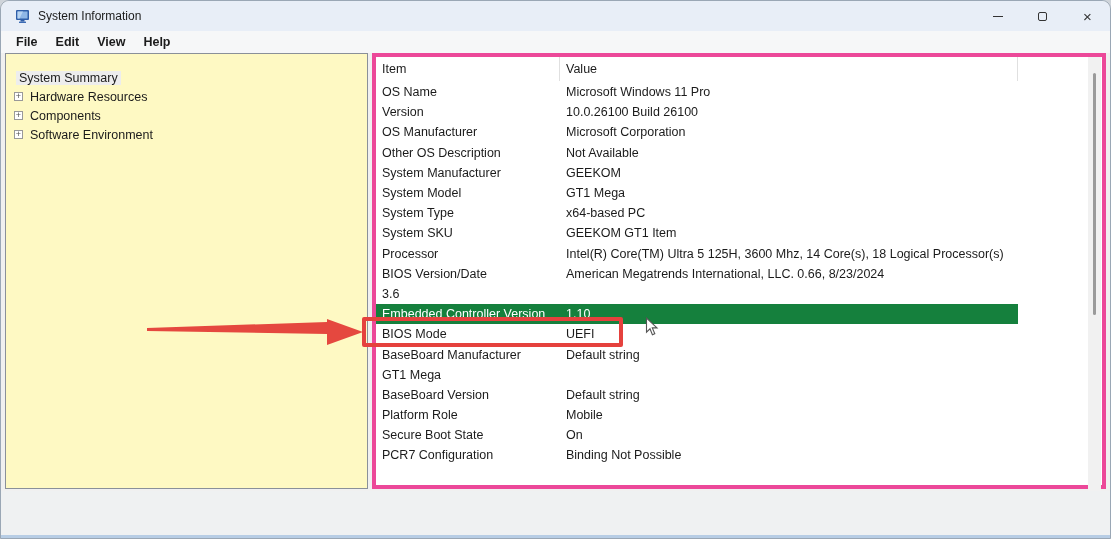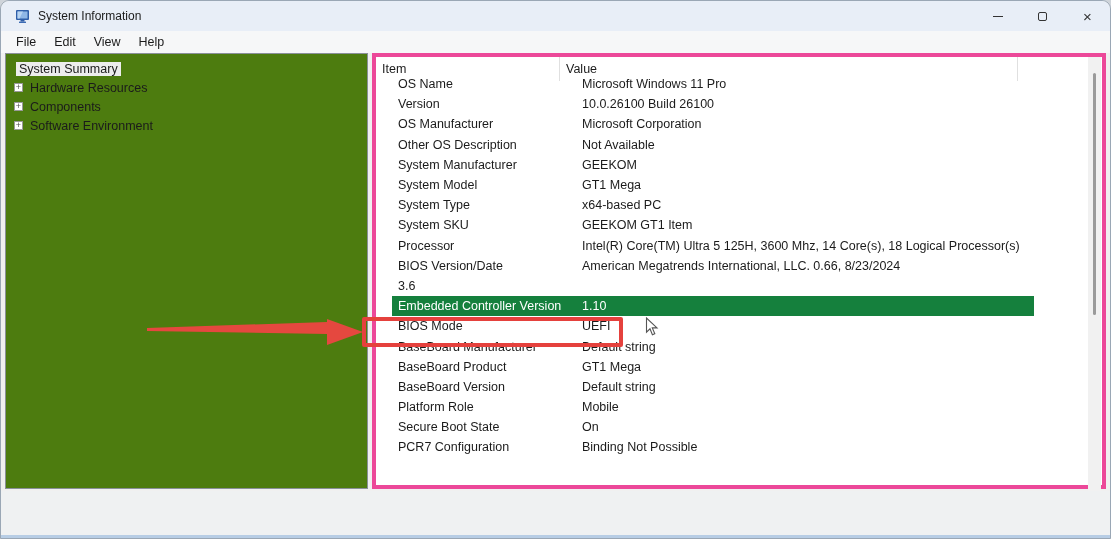--- a/index.html
+++ b/index.html
@@ -18,47 +18,47 @@
   .app-icon { margin-left:14px; width:16px; height:16px; flex:0 0 auto; }
   .title-text { margin-left:7px; font-size:12px; color:#1b1b1b; }
   .win-controls { position:absolute; right:0; top:0; height:30px; display:flex; }
   .win-btn { width:45px; height:30px; display:flex; align-items:center; justify-content:center; color:#333; }
   .min-glyph { width:10px; height:1px; background:#333; display:block; }
   .max-glyph { width:9px; height:9px; border:1px solid #333; border-radius:2px; display:block; }
   .close-glyph { font-size:15px; line-height:1; color:#333; }
   
   .menubar {
     position:absolute; left:0; top:30px; width:100%; height:22px;
-    background:#f6f7f8; display:flex; align-items:center; padding-left:6px;
+    background:#f6f7f8; display:flex; align-items:center; padding-left:6px;font-weight:bold;
   }
   .menu-item { font-size:12.5px; color:#1b1b1b; padding:2px 9px; }
   
   .tree-panel {
     position:absolute; left:4px; top:52px; width:363px; height:436px;
-    background:#4d7c0f; border:1px solid #8a9099; font-size:12.5px; color:#1b1b1b;
-    padding-top:5px;
+    background:#fef9c3; border:1px solid #8a9099; font-size:12.5px; color:#1b1b1b;
+    padding-top:14px;
   }
   .tree-item { height:19px; display:flex; align-items:center; padding-left:8px; white-space:nowrap; }
   .tree-label { padding:0 3px; }
   .tree-label.selected { background:#ededed; }
   .expander {
     width:9px; height:9px; border:1px solid #999; background:#fff;
     font-size:9px; line-height:7px; text-align:center; color:#555;
     margin-right:4px; flex:0 0 auto;
   }
   .tree-item.root { padding-left:10px; }
   .list-panel {
     position:absolute; left:371px; top:52px; width:734px; height:436px;
     background:#fff; border:4px solid #ec4899; font-size:12.5px; color:#1b1b1b;
   }
   .list-header { position:absolute; left:0; top:0; width:642px; height:24px; display:flex; background:#fff; }
   .hdr-cell { display:flex; align-items:center; padding-left:6px; }
   .hdr-cell.c1 { width:184px; border-right:1px solid #e0e0e0; }
   .hdr-cell.c2 { width:458px; border-right:1px solid #e0e0e0;text-align:center; }
-  .list-rows { position:absolute; left:0; top:17px;margin-left:16px; }
+  .list-rows { position:absolute; left:0; top:25px; }
   .row { display:flex; width:720px; height:20.2px; align-items:center; white-space:nowrap; }
   .row .c1 { width:184px; padding-left:6px; flex:0 0 auto; }
   .row .c2 { padding-left:6px; flex:0 0 auto; }
   .row.selected { width:642px; background:#15803d; color:#fff; }
   
   .v-scroll-track { position:absolute; right:1px; top:0; width:13px; height:434px; background:#f1f1f1; }
   .v-scroll-thumb { position:absolute; left:5px; top:16px; width:3px; height:242px; background:#9a9a9a; border-radius:2px; }
   
   .findbar { position:absolute; left:0; top:490px; width:100%; height:46px; background:#eff1f2; }
   .bottom-band { position:absolute; left:0; bottom:0; width:100%; height:3px; background:#b7cde5; }
@@ -177,21 +177,20 @@
         </div>
         <div class="row">
           <span class="c1">BIOS Mode</span>
           <span class="c2">UEFI</span>
         </div>
         <div class="row">
           <span class="c1">BaseBoard Manufacturer</span>
           <span class="c2">Default string</span>
         </div>
         <div class="row">
-          <span class="c1">BaseBoard Product</span>
           <span class="c2">GT1 Mega</span>
         </div>
         <div class="row">
           <span class="c1">BaseBoard Version</span>
           <span class="c2">Default string</span>
         </div>
         <div class="row">
           <span class="c1">Platform Role</span>
           <span class="c2">Mobile</span>
         </div>

